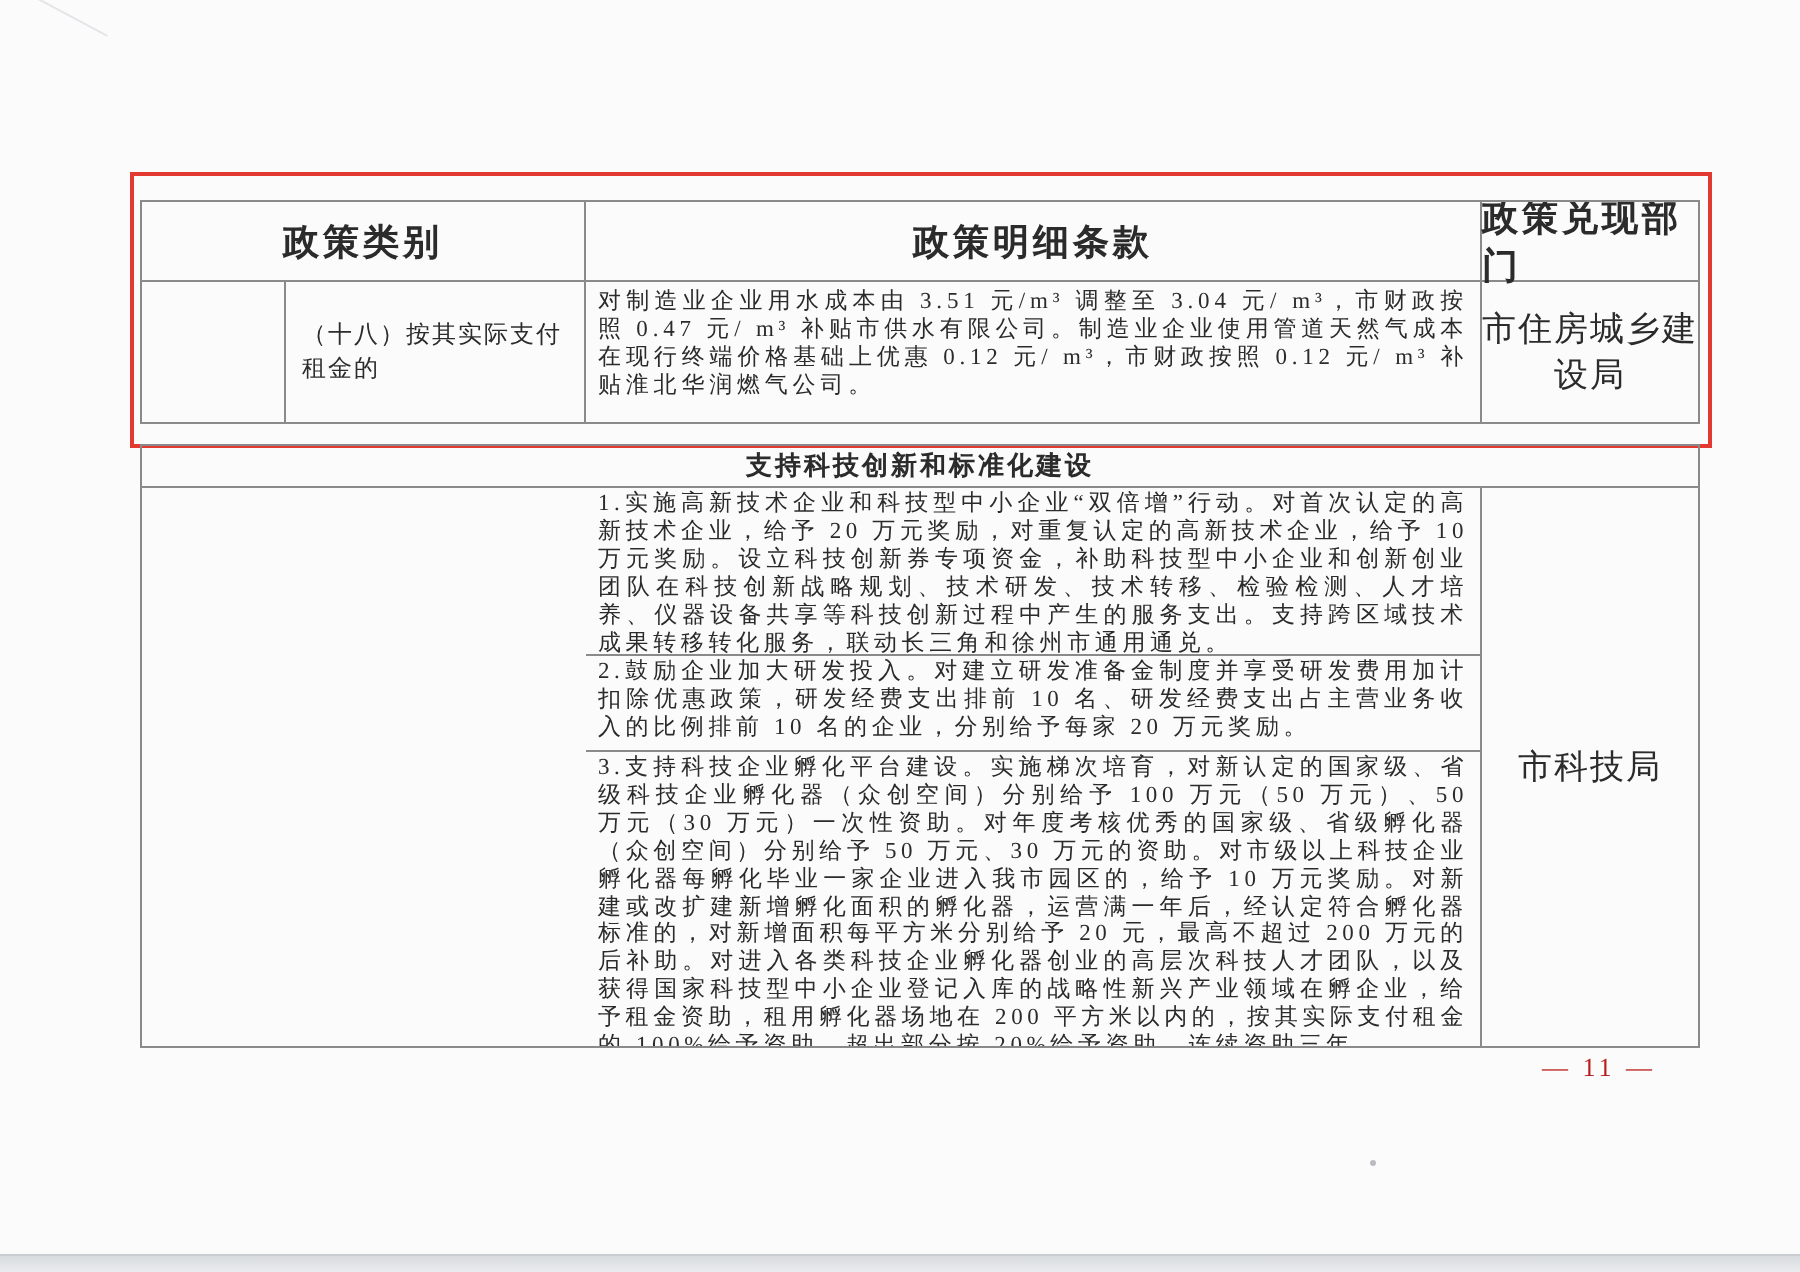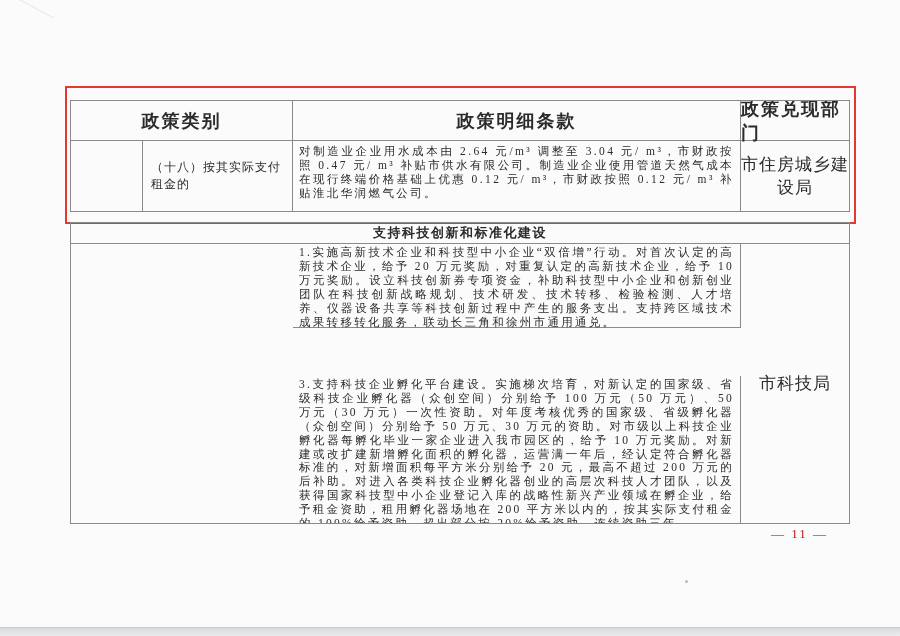--- a/index.html
+++ b/index.html
@@ -94,29 +94,30 @@
 
   <div class="highlight-box"></div>
 
   <div class="tbl" id="upper-table">
     <div class="cell hdr u-h1 br bb">政策类别</div>
     <div class="cell hdr u-h2 br bb">政策明细条款</div>
     <div class="cell hdr u-h3 bb">政策兑现部门</div>
 
     <div class="cell u-c0 br"></div>
     <div class="cell cat-cell u-c1 br">（十八）按其实际支付租金的</div>
-    <div class="cell detail u-c2 br">对制造业企业用水成本由 2.64 元/m³ 调整至 3.04 元/ m³，市财政按照 0.47 元/ m³ 补贴市供水有限公司。制造业企业使用管道天然气成本在现行终端价格基础上优惠 0.12 元/ m³，市财政按照 0.12 元/ m³ 补贴淮北华润燃气公司。</div>
+    <div class="cell detail u-c2 br">对制造业企业用水成本由 3.51 元/m³ 调整至 3.04 元/ m³，市财政按照 0.47 元/ m³ 补贴市供水有限公司。制造业企业使用管道天然气成本在现行终端价格基础上优惠 0.12 元/ m³，市财政按照 0.12 元/ m³ 补贴淮北华润燃气公司。</div>
     <div class="cell center-cell u-c3">市住房城乡建设局</div>
   </div>
 
   <div class="tbl" id="lower-table">
     <div class="cell l-title bb">支持科技创新和标准化建设</div>
 
 
     <div class="cell item l-c1 br bb">1.实施高新技术企业和科技型中小企业“双倍增”行动。对首次认定的高新技术企业，给予 20 万元奖励，对重复认定的高新技术企业，给予 10 万元奖励。设立科技创新券专项资金，补助科技型中小企业和创新创业团队在科技创新战略规划、技术研发、技术转移、检验检测、人才培养、仪器设备共享等科技创新过程中产生的服务支出。支持跨区域技术成果转移转化服务，联动长三角和徐州市通用通兑。</div>
+    <div class="cell item l-c2 br bb">2.鼓励企业加大研发投入。对建立研发准备金制度并享受研发费用加计扣除优惠政策，研发经费支出排前 10 名、研发经费支出占主营业务收入的比例排前 10 名的企业，分别给予每家 20 万元奖励。</div>
     <div class="cell item l-c3 br">3.支持科技企业孵化平台建设。实施梯次培育，对新认定的国家级、省级科技企业孵化器（众创空间）分别给予 100 万元（50 万元）、50 万元（30 万元）一次性资助。对年度考核优秀的国家级、省级孵化器（众创空间）分别给予 50 万元、30 万元的资助。对市级以上科技企业孵化器每孵化毕业一家企业进入我市园区的，给予 10 万元奖励。对新建或改扩建新增孵化面积的孵化器，运营满一年后，经认定符合孵化器标准的，对新增面积每平方米分别给予 20 元，最高不超过 200 万元的后补助。对进入各类科技企业孵化器创业的高层次科技人才团队，以及获得国家科技型中小企业登记入库的战略性新兴产业领域在孵企业，给予租金资助，租用孵化器场地在 200 平方米以内的，按其实际支付租金的 100%给予资助，超出部分按 20%给予资助，连续资助三年。</div>
 
     <div class="cell center-cell l-d">市科技局</div>
   </div>
 
   <div class="page-number">— 11 —</div>
 
   <div class="speck"></div>
   <div class="bottom-edge"></div>
 </div>

